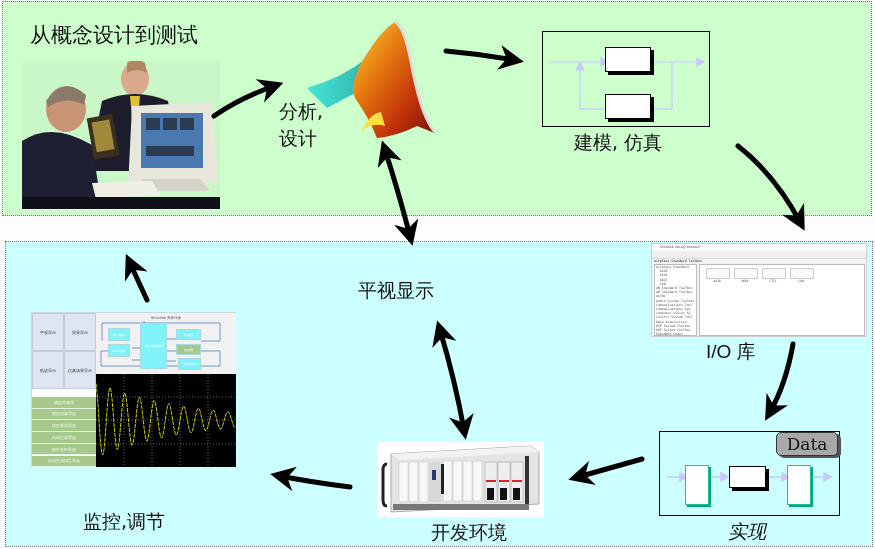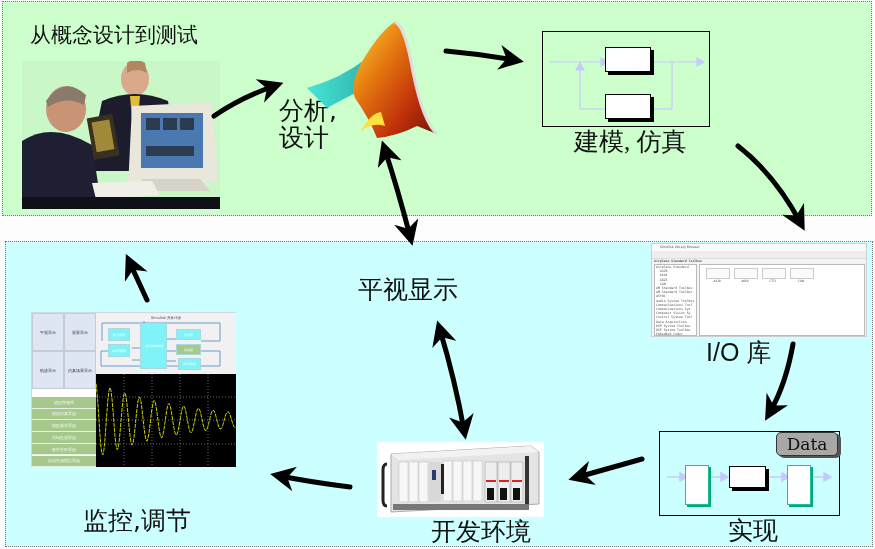--- a/index.html
+++ b/index.html
@@ -3,21 +3,21 @@
 <meta charset="utf-8">
 <style>
   html, body { margin:0; padding:0; }
   body { width:875px; height:549px; position:relative; background:#fdfdfd; overflow:hidden;
          font-family:"DejaVu Sans", sans-serif; color:#111; }
   .abs { position:absolute; }
   .panel-top { left:2px; top:1px; width:870px; height:215px; background:#ccffcc;
                border:1px dotted #777; box-sizing:border-box; }
   .panel-bottom { left:5px; top:241px; width:868px; height:306px; background:#ccffff;
                   border:1px dotted #777; box-sizing:border-box; }
-  .label { font-size:25px; line-height:22px; white-space:nowrap; }
+  .label { font-size:19px; line-height:22px; white-space:nowrap; }
   .title { font-size:21px; }
   
   .photo { left:22px; top:61px; width:198px; height:148px; background:#c9f7c8; overflow:hidden; }
   
   .model-box { left:542px; top:31px; width:168px; height:96px; border:1.5px solid #000; box-sizing:border-box; }
   .blk { position:absolute; background:#fff; border:1.5px solid #000; box-shadow:3px 3px 0 #000; box-sizing:border-box; }
   
   .libwin { left:651px; top:243px; width:216px; height:94px; background:#f3f3f3; border:1px solid #cfcfcf; box-sizing:border-box; font-family:"DejaVu Sans Mono", monospace; font-size:3.2px; color:#555; overflow:hidden;}
   .libwin .titlebar { height:7px; background:#fafafa; padding-left:8px; line-height:7px; font-family:"DejaVu Sans", sans-serif; }
   .libwin .toolbar { height:7px; background:#eeeeee; border-bottom:1px solid #ddd; }
@@ -111,21 +111,21 @@
         <line x1="129" y1="77" x2="100" y2="77"></line>
       <polygon points="105,73 98,77 105,81"></polygon>
       <line x1="63" y1="77" x2="37" y2="77"></line>
         <line x1="37" y1="77" x2="37" y2="36"></line>
       <polygon points="33,38 37,31 41,38"></polygon>
     </g>
   </svg>
   <div class="blk" style="left:62px;top:15px;width:46px;height:25px;"></div>
   <div class="blk" style="left:62px;top:62px;width:46px;height:25px;"></div>
 </div>
-<div class="abs label" style="left:574px;top:131px;font-family:Liberation Serif, serif;">建模, 仿真</div>
+<div class="abs label" style="left:574px;top:131px;">建模, 仿真</div>
 
 <div class="abs libwin">
   <div class="titlebar">Simulink Library Browser</div>
   <div class="toolbar"></div>
   <div class="crumb">Airplane Standard Toolbox</div>
   <div class="tree" id="libtree">
       <div style="white-space: pre;">Airplane Standard</div>
       <div style="white-space: pre;">  A429</div>
       <div style="white-space: pre;">  A664</div>
       <div style="white-space: pre;">  A825</div>
@@ -168,21 +168,21 @@
         <polygon points="122,41 129,45 122,49"></polygon>
       <line x1="152" y1="45" x2="166" y2="45"></line>
         <polygon points="164,41 171,45 164,49"></polygon>
     </g>
   </svg>
   <div class="tall" style="left:25px;top:33px;width:24px;height:40px;"></div>
   <div class="blk" style="left:69px;top:34px;width:37px;height:22px;"></div>
   <div class="tall" style="left:127px;top:33px;width:24px;height:40px;"></div>
 </div>
 <div class="abs build-btn">Data</div>
-<div class="abs label" style="left:728px;top:520px;">实现</div>
+<div class="abs label" style="left:728px;top:520px;font-style:italic;">实现</div>
 
 <div class="abs chassis">
   <svg width="167" height="75" viewBox="0 0 167 75">
     <path d="M14 12 l140 -8 l8 6 l0 52 l-148 8z" fill="#e4e4e4" stroke="#aaa"></path>
     <path d="M14 12 l140 -8 l8 6 l-140 8z" fill="#f2f2f2"></path>
     <g fill="#f7f7f7" stroke="#c8c8c8" stroke-width="0.6">
       <rect x="22" y="20" width="9" height="40"></rect>
         <rect x="32" y="20" width="9" height="40"></rect>
       <rect x="42" y="20" width="9" height="40"></rect>
         <rect x="66" y="19" width="9" height="40"></rect>

